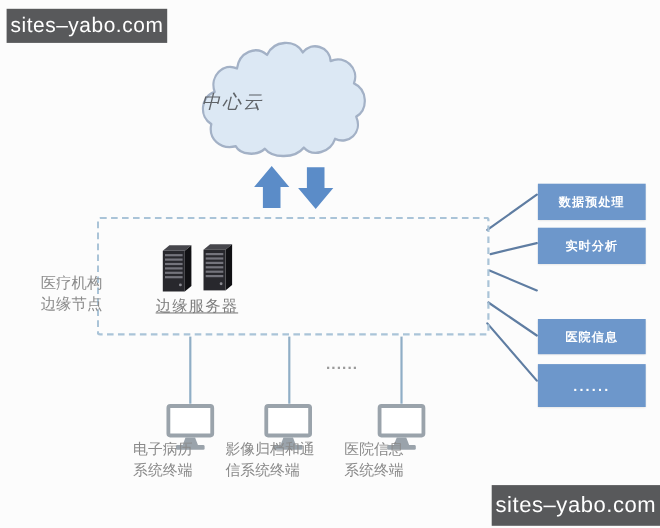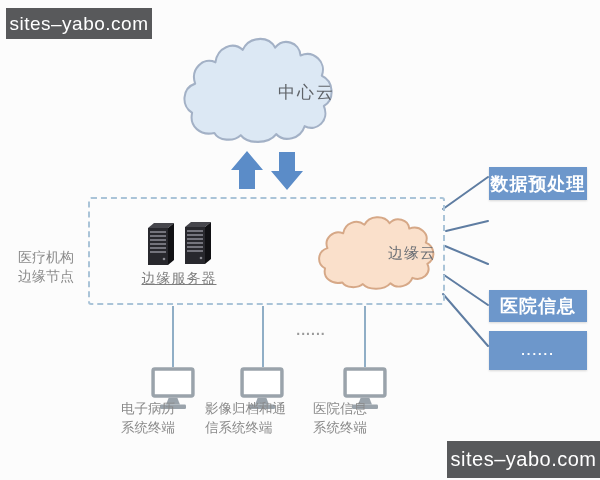--- a/index.html
+++ b/index.html
@@ -12,22 +12,23 @@
 
   
   .watermark{
     background:#58595b;color:#ffffff;
     display:flex;align-items:center;justify-content:center;
     font-size:19px;letter-spacing:.5px;
   }
   .wm-tl{left:6px;top:8px;width:146px;height:31px;}
   .wm-br{left:447px;top:441px;width:153px;height:37px;font-size:20px;}
   .cloud-label{
-    position:absolute;left:0;right:0;text-align:right;
+    position:absolute;left:0;right:0;text-align:left;
     color:#5f6368;
+    font-style:italic;
   }
   .central-cloud{left:183px;top:33px;width:152px;height:118px;}
   .central-cloud .cloud-label{top:48px;font-size:17px;letter-spacing:2px;}
   .edge-cloud{left:318px;top:213px;width:118px;height:82px;}
   .edge-cloud .cloud-label{top:31px;font-size:15px;letter-spacing:1px;color:#6b6f75;}
 
   
   .sync-label{
     left:318px;top:161px;width:160px;
     font-size:17px;color:#666a6e;letter-spacing:1px;font-weight:600;
@@ -35,39 +36,39 @@
 
   
   .edge-box{
     left:88px;top:197px;width:357px;height:108px;
     border:2px dashed #aac4d8;border-radius:3px;
     box-sizing:border-box;background:transparent;
   }
 
   
   .side-label{
-    color:#8a8a8a;font-size:14px;line-height:19px;text-align:left;
+    color:#8a8a8a;font-size:14px;line-height:19px;text-align:center;
     white-space:pre-line;
   }
   .side-label-edge{left:18px;top:248px;width:94px;}
   .side-label-term{left:12px;top:375px;width:106px;}
 
   
   .servers{left:143px;top:219px;width:74px;height:48px;}
   .server-caption{
     left:128px;top:270px;width:102px;text-align:center;
     font-size:14px;color:#7d7d7d;letter-spacing:1px;text-decoration:underline;
   }
 
   
   .fn-box{
     left:489px;width:98px;
     background:#6d97cb;color:#ffffff;
     display:flex;align-items:center;justify-content:center;
-    font-size:18px;font-weight:700;letter-spacing:1px;
+    font-size:11px;font-weight:700;letter-spacing:1px;
     box-shadow:0 1px 2px rgba(0,0,0,.15);
   }
   .fn-1{top:167px;height:33px;}
   .fn-2{top:207px;height:33px;}
   .fn-3{top:249px;height:33px;}
   .fn-4{top:290px;height:32px;}
   .fn-5{top:331px;height:39px;font-size:13px;letter-spacing:2px;}
 
   
   .dots{
@@ -170,35 +171,23 @@
             <rect x="44" y="23" width="16" height="2"></rect>
           <rect x="44" y="27" width="16" height="2"></rect>
             <rect x="44" y="31" width="16" height="2"></rect>
         </g>
         <circle cx="58" cy="39" r="1.3" fill="#8b8b92"></circle>
       </g>
     </svg>
   </div>
   <div class="abs server-caption">边缘服务器</div>
 
-  <div class="abs edge-cloud">
-    <span>
-      <svg width="118" height="82" viewBox="0 0 300 210" preserveAspectRatio="none">
-        <path fill="#fae0cb" stroke="#d6a887" stroke-width="5" stroke-linejoin="round" d="
-          M 62 178 C 34 184, 12 166, 18 142 C -4 130, -2 98, 24 90
-          C 14 64, 40 42, 64 52 C 68 26, 98 14, 118 30 C 130 6, 168 4, 182 26
-          C 198 8, 230 16, 232 40 C 258 30, 284 52, 274 76 C 298 86, 300 118, 278 130
-          C 290 156, 264 176, 240 166 C 232 188, 200 196, 184 180
-          C 168 198, 128 198, 114 182 C 100 194, 70 192, 62 178 Z"></path>
-      </svg>
-    </span>
-    <div class="cloud-label">边缘云</div>
-  </div>
 
   <div class="abs fn-box fn-1">数据预处理</div>
+  <div class="abs fn-box fn-2">实时分析</div>
   <div class="abs fn-box fn-4">医院信息</div>
   <div class="abs fn-box fn-5">......</div>
 
   <div class="abs dots">......</div>
 
   <div class="abs monitor mon-1">
     <svg width="52" height="46" viewBox="0 0 60 52">
       <rect x="7" y="3" width="46" height="31" rx="2" fill="#ffffff" stroke="#9aa3ab" stroke-width="4"></rect>
       <polygon points="25,36 35,36 38,44 22,44" fill="#9aa3ab"></polygon>
       <rect x="15" y="44" width="30" height="5" rx="1.5" fill="#9aa3ab"></rect>

